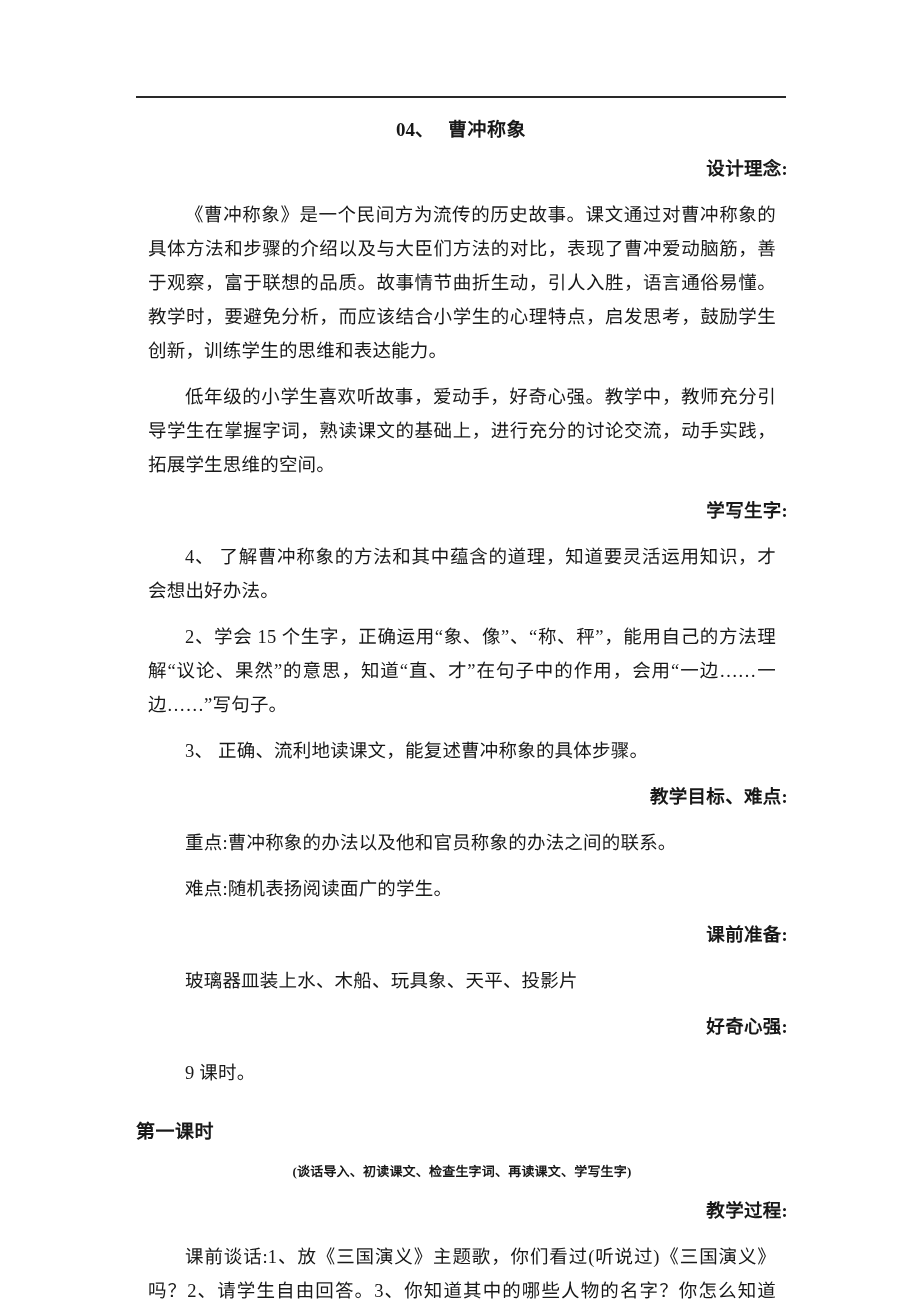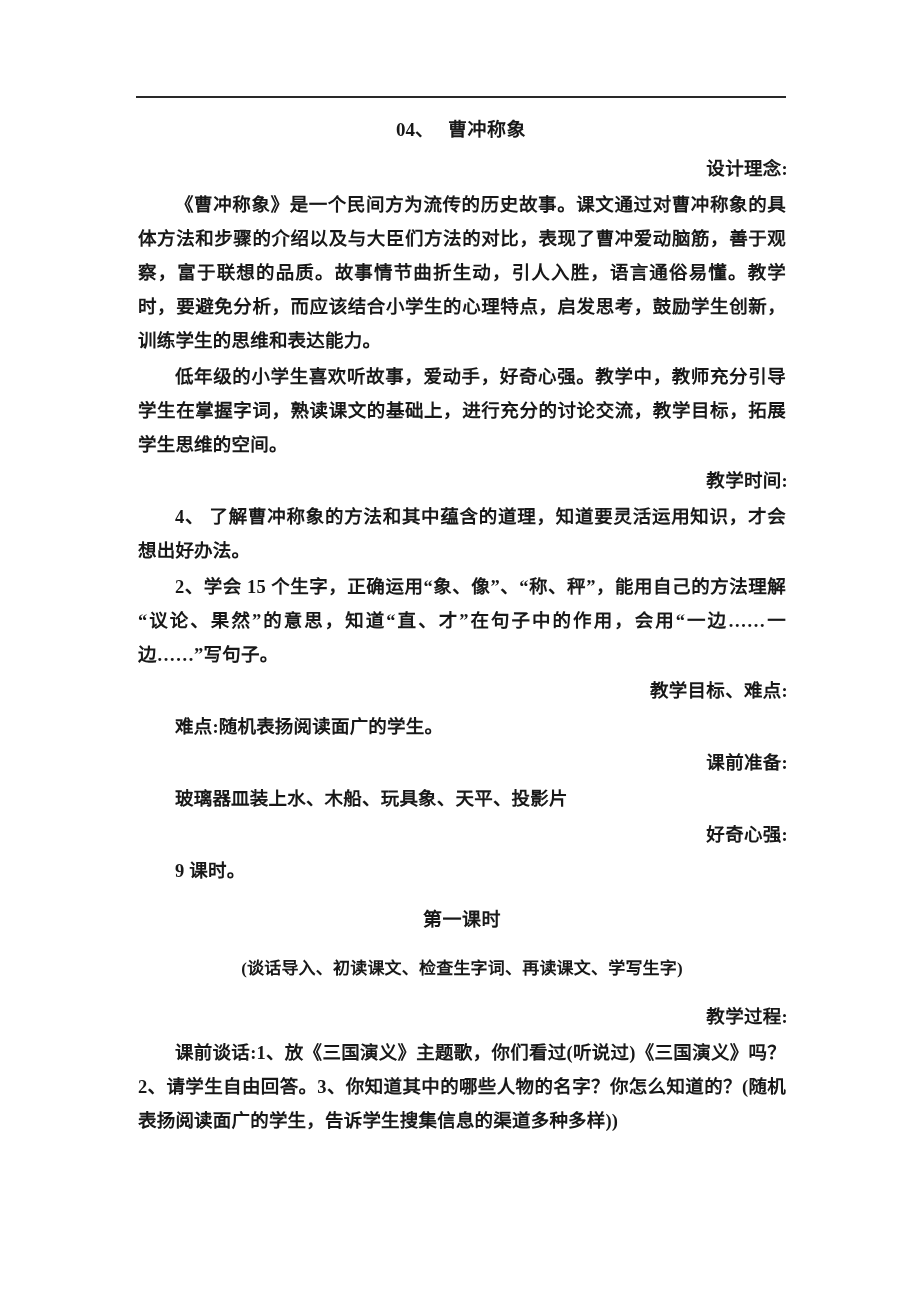--- a/index.html
+++ b/index.html
@@ -63,48 +63,47 @@
     margin: 0;
     padding: 0;
     font-size: 18.5px;
     font-weight: bold;
     line-height: 34px;
     letter-spacing: 0.3px;
     text-align: right;
   }
 
   p.para {
-    margin: 2px;
+    margin: 12px;
     padding: 0;
     font-size: 18.5px;
     line-height: 34px;
     text-align: justify;
     text-justify: inter-ideograph;
     letter-spacing: 0.2px;
-    font-weight: bold;
   }
 
   p.indent-2 { text-indent: 2em; }
   p.indent-deep { padding-left: 2.0em; }
 
   .centered-title {
     margin: 0;
     padding: 0;
-    text-align: center;
+    text-align: left;
     font-size: 19px;
     font-weight: bold;
     line-height: 36px;
     letter-spacing: 0.5px;
   }
 
   .centered-sub {
-    margin: 13px;
+    margin: 4px;
     padding: 0;
     text-align: center;
-    font-size: 17px;
+    font-size: 13px;
     font-weight: bold;
     line-height: 36px;
     letter-spacing: 0.2px;
   }
   .spacer-md { height: 12px; }
 
   
   .page {
     filter: contrast(1.02);
   }
@@ -117,27 +116,29 @@
   <div class="header-rule"></div>
 
   <h1 class="doc-title">
     <span class="num">04、</span><span class="gap"></span><span>曹冲称象</span>
   </h1>
 
   <div class="body-block">
 
     <h2 class="section-heading">设计理念:</h2>
     <p class="para indent-2">《曹冲称象》是一个民间方为流传的历史故事。课文通过对曹冲称象的具体方法和步骤的介绍以及与大臣们方法的对比，表现了曹冲爱动脑筋，善于观察，富于联想的品质。故事情节曲折生动，引人入胜，语言通俗易懂。教学时，要避免分析，而应该结合小学生的心理特点，启发思考，鼓励学生创新，训练学生的思维和表达能力。</p>
-    <p class="para indent-2">低年级的小学生喜欢听故事，爱动手，好奇心强。教学中，教师充分引导学生在掌握字词，熟读课文的基础上，进行充分的讨论交流，教学目标，拓展学生思维的空间。</p>
+    <p class="para indent-2">低年级的小学生喜欢听故事，爱动手，好奇心强。教学中，教师充分引导学生在掌握字词，熟读课文的基础上，进行充分的讨论交流，动手实践，拓展学生思维的空间。</p>
 
-    <h2 class="section-heading">教学时间:</h2>
+    <h2 class="section-heading">学写生字:</h2>
     <p class="para indent-2">4、 了解曹冲称象的方法和其中蕴含的道理，知道要灵活运用知识，才会想出好办法。</p>
     <p class="para indent-2">2、学会 15 个生字，正确运用“象、像”、“称、秤”，能用自己的方法理解“议论、果然”的意思，知道“直、才”在句子中的作用，会用“一边……一边……”写句子。</p>
+    <p class="para indent-2">3、 正确、流利地读课文，能复述曹冲称象的具体步骤。</p>
 
     <h2 class="section-heading">教学目标、难点:</h2>
+    <p class="para indent-deep">重点:曹冲称象的办法以及他和官员称象的办法之间的联系。</p>
     <p class="para indent-deep">难点:随机表扬阅读面广的学生。</p>
 
     <h2 class="section-heading">课前准备:</h2>
     <p class="para indent-deep">玻璃器皿装上水、木船、玩具象、天平、投影片</p>
 
     <h2 class="section-heading">好奇心强:</h2>
     <p class="para indent-deep">9 课时。</p>
 
     <div class="spacer-md"></div>
 

